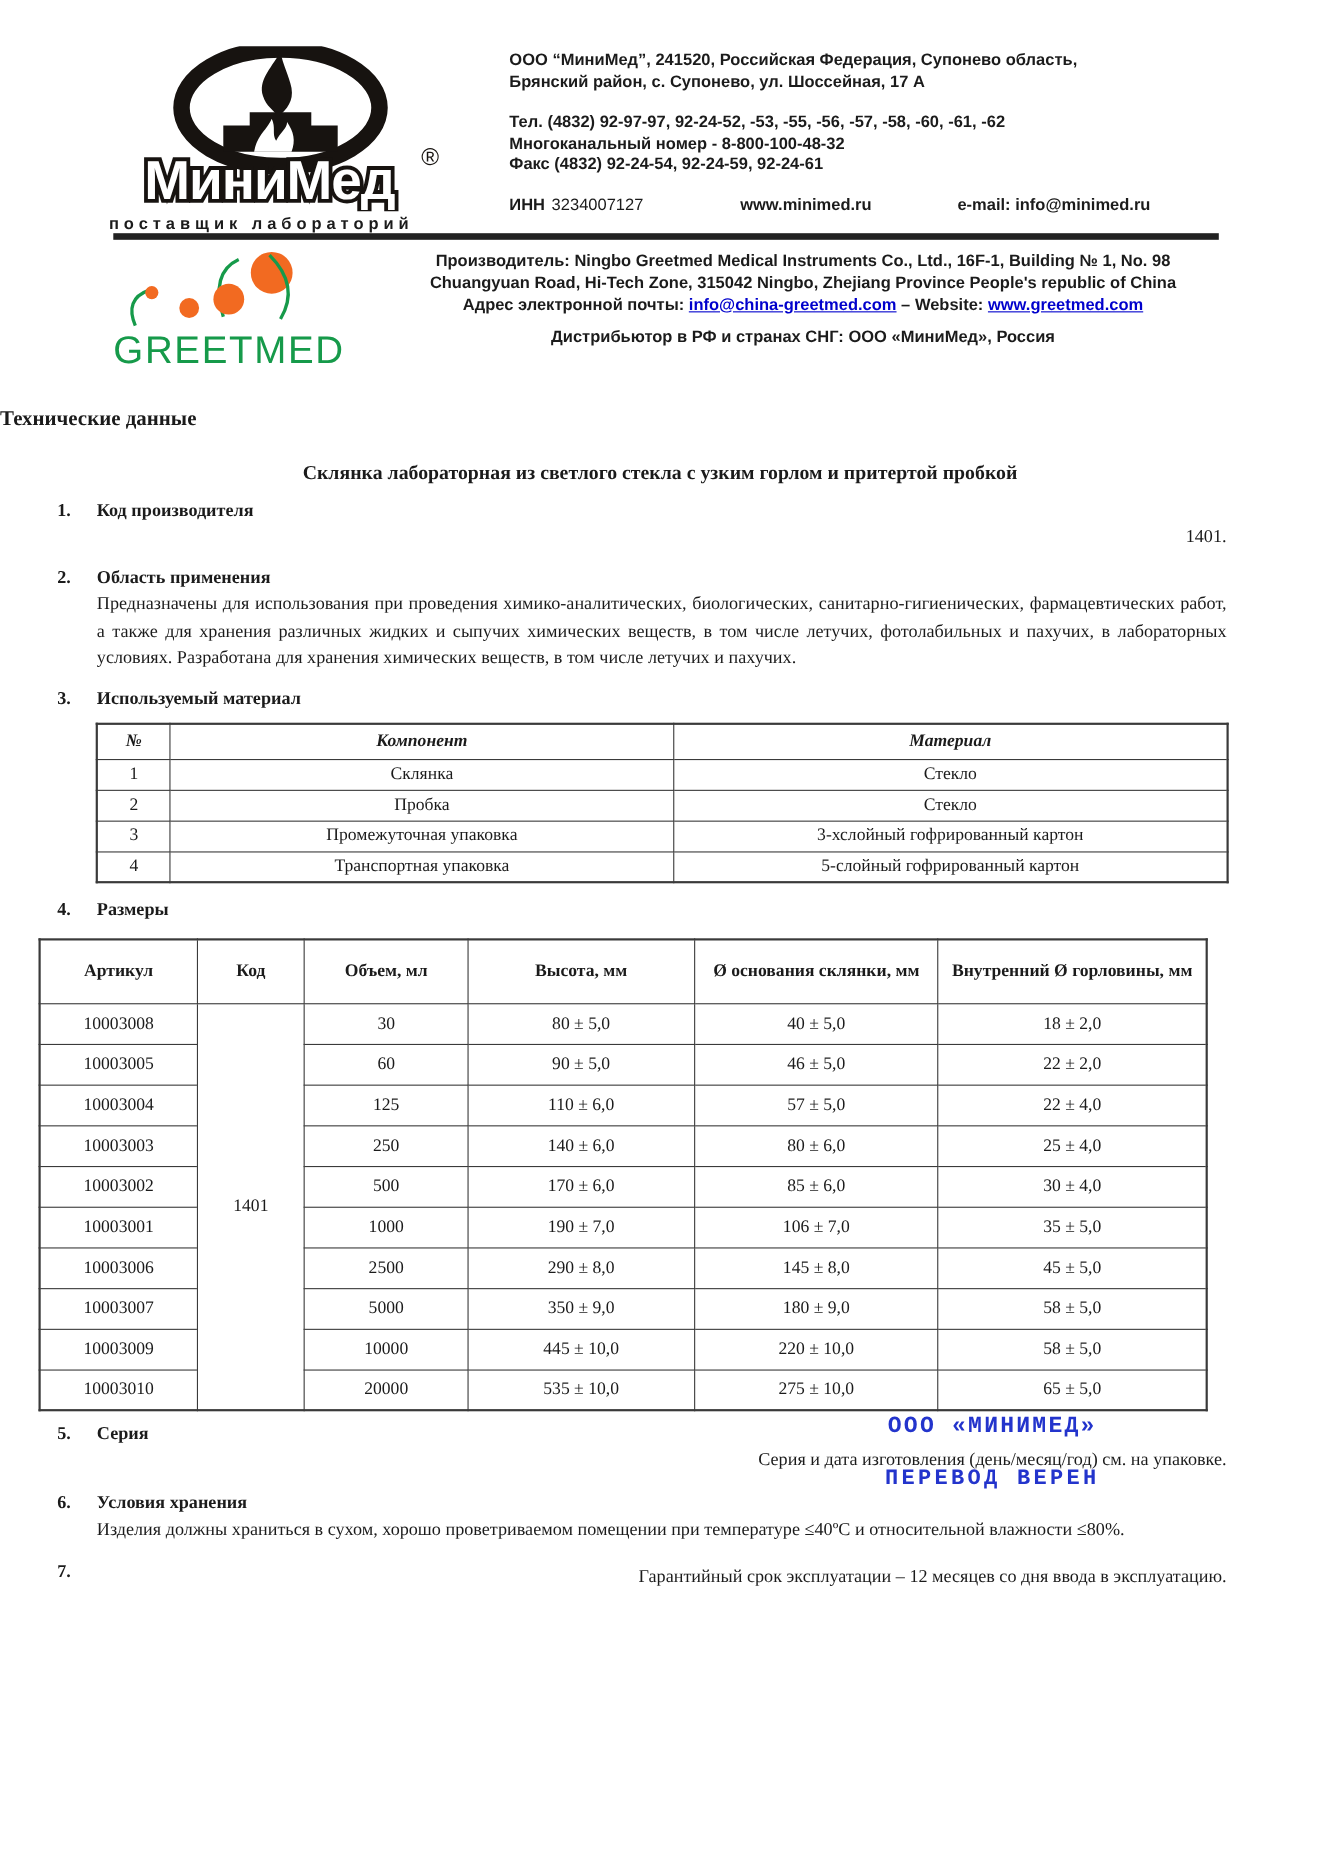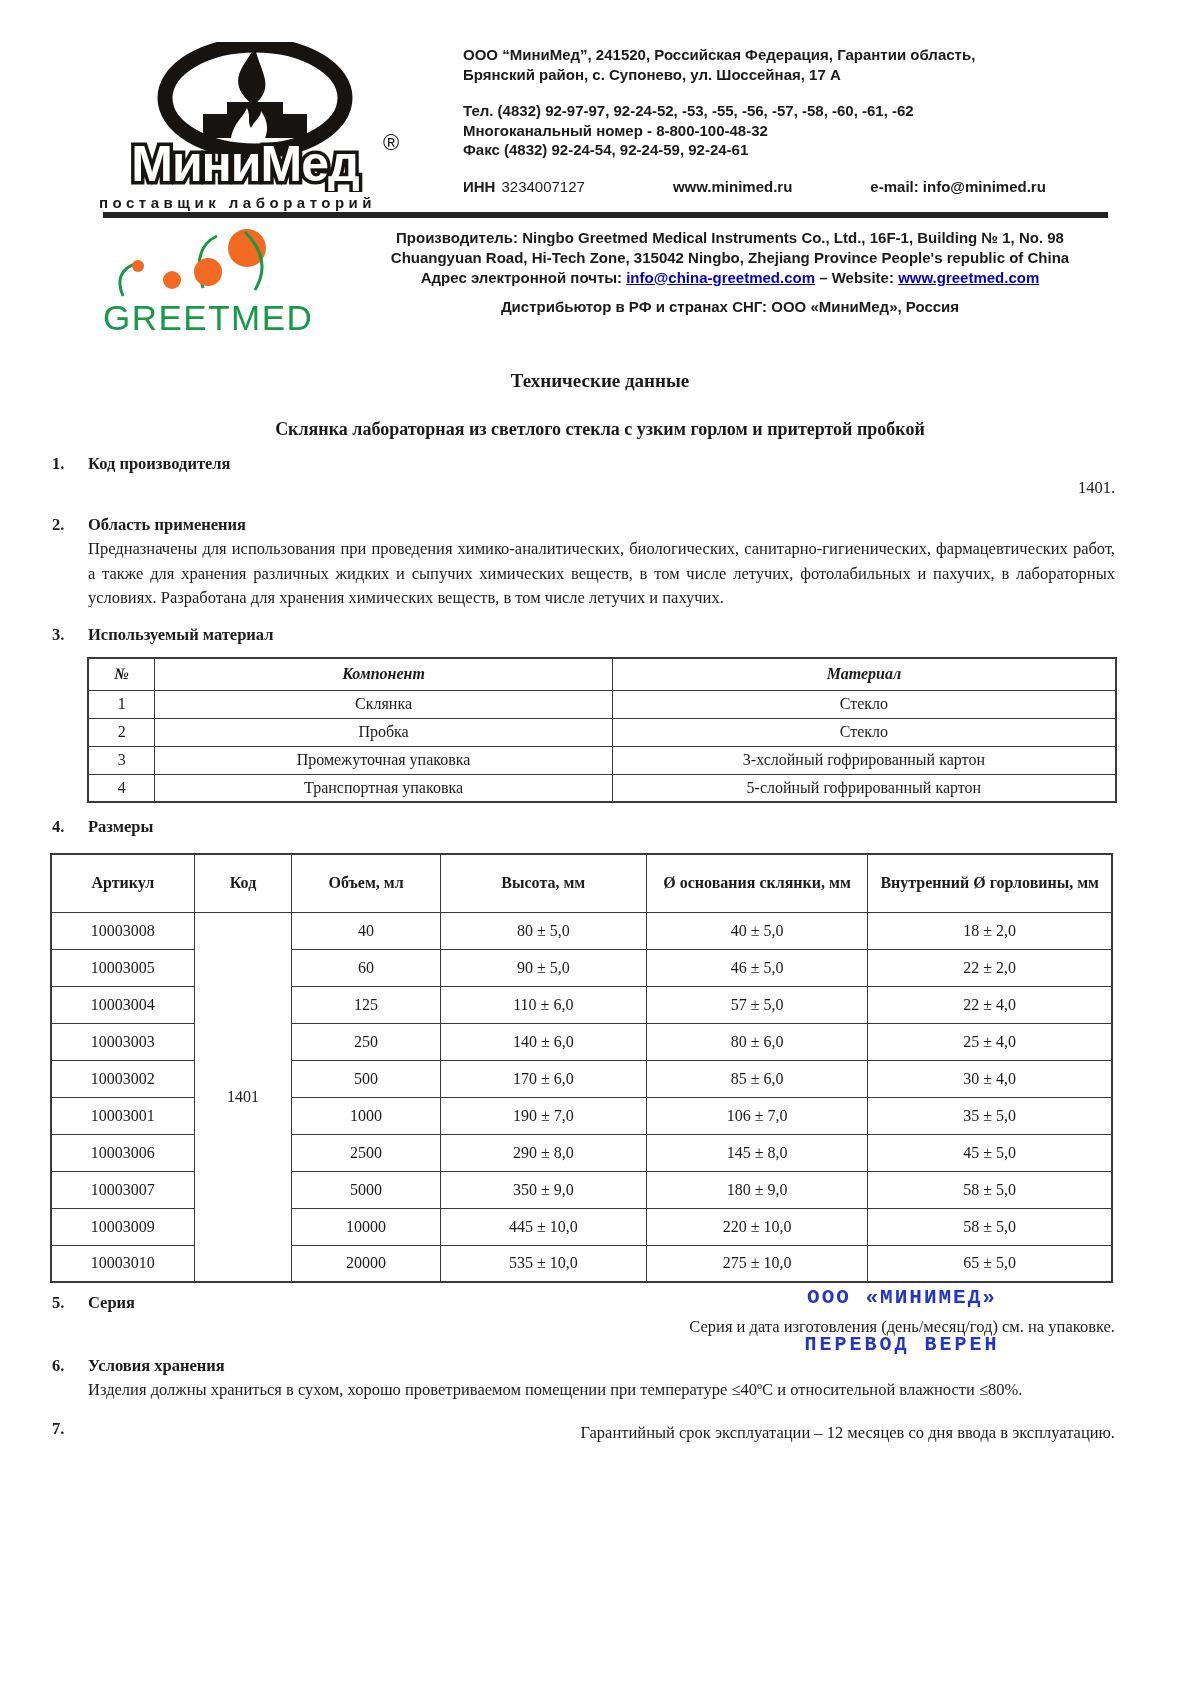--- a/index.html
+++ b/index.html
@@ -47,21 +47,21 @@
   .gm-logo{width:235px;flex:0 0 235px;}
   .gm-info{
     flex:1;text-align:center;
     font-family:"Liberation Sans","DejaVu Sans",sans-serif;
     font-weight:bold;font-size:15px;line-height:1.32;padding-top:4px;
   }
   .gm-info .dist{margin-top:10px;}
   a.doc-link{color:var(--link-blue);text-decoration:underline;cursor:pointer;text-align:right;}
 
   
-  .doc-title{text-align:center;font-size:19px;font-weight:bold;margin-top:28px;}
+  .doc-title{font-size:19px;font-weight:bold;margin-top:28px;}
   .doc-subtitle{text-align:center;font-size:18px;font-weight:bold;margin-top:27px;}
 
   
   .sections{margin-top:14px;}
   .sec{display:flex;margin-top:14px;}
   .sec-num{flex:0 0 36px;padding-left:52px;box-sizing:content-box;
     width:0;font-weight:bold;font-size:16.5px;white-space:nowrap;}
   .sec-num span{display:inline-block;width:36px;}
   .sec-body{flex:1;padding-right:85px;}
   .sec-heading{font-size:16.5px;font-weight:bold;}
@@ -70,21 +70,21 @@
 
   
   table{border-collapse:collapse;font-size:16px;}
   .material-table{width:1030px;margin:12px 0 4px 87px;}
   .material-table th,.material-table td{
     border:1.6px solid var(--border);text-align:center;padding:4px 6px;height:28px;
   }
   .material-table thead th{font-style:italic;font-weight:bold;height:32px;}
   .material-table{border:2.4px solid var(--border);}
 
-  .dim-table{width:1063px;margin:16px 0 6px 50px;border:2.4px solid var(--border);}
+  .dim-table{width:1063px;margin:16px 0 6px 35px;border:2.4px solid var(--border);}
   .dim-table th,.dim-table td{
     border:1.6px solid var(--border);text-align:center;padding:2px 6px;
   }
   .dim-table thead th{font-weight:bold;height:58px;font-size:16px;line-height:1.35;}
   .dim-table tbody td{height:37px;font-size:16px;}
   .dim-table td.art{font-weight:normal;}
   .col-art{width:13.5%;}
   .col-code{width:9.2%;}
   .col-vol{width:14%;}
   .col-h{width:19.4%;}
@@ -114,21 +114,21 @@
         <path d="M108,96 h104 v-24 h-24 v-12 h-56 v12 h-24 z" fill="#171310"></path>
         <path d="M160,5 C150,22 140,31 144,45 C147,55 154,58 158,64 C166,57 172,50 170,38 C168,27 162,17 160,5 z" fill="#171310"></path>
         <path d="M136,96 C139,80 148,76 152,66 C156,74 152,80 156,86 C160,78 166,75 166,69 C172,78 174,86 170,96 z" fill="#ffffff"></path>
         <text x="150" y="139" text-anchor="middle" font-family="Liberation Sans, DejaVu Sans, sans-serif" font-size="50" font-weight="bold" fill="#ffffff" stroke="#171310" stroke-width="7" paint-order="stroke" letter-spacing="-1">МиниМед</text>
         <text x="296" y="108" text-anchor="middle" font-family="Liberation Sans, DejaVu Sans, sans-serif" font-size="22" fill="#171310">®</text>
       </svg>
       <div class="mm-tagline">поставщик лабораторий</div>
     </div>
     <div class="mm-contacts">
       <div class="grp">
-        <div>ООО “МиниМед”, 241520, Российская Федерация, Гарантии область,</div>
+        <div>ООО “МиниМед”, 241520, Российская Федерация, Супонево область,</div>
         <div>Брянский район, с. Супонево, ул. Шоссейная, 17 А</div>
       </div>
       <div class="grp">
         <div>Тел. (4832) 92-97-97, 92-24-52, -53, -55, -56, -57, -58, -60, -61, -62</div>
         <div>Многоканальный номер - 8-800-100-48-32</div>
         <div>Факс (4832) 92-24-54, 92-24-59, 92-24-61</div>
       </div>
       <div class="inn-row">
         <span class="inn-label">ИНН</span>
         <span class="inn-value">3234007127</span>
@@ -238,21 +238,21 @@
           <th class="col-vol">Объем, мл</th>
           <th class="col-h">Высота, мм</th>
           <th class="col-base">Ø основания склянки, мм</th>
           <th class="col-neck">Внутренний Ø горловины, мм</th>
         </tr>
       </thead>
       <tbody>
           <tr>
             <td class="art">10003008</td>
             <td class="code" rowspan="10">1401</td>
-            <td>40</td>
+            <td>30</td>
             <td>80 ± 5,0</td>
             <td>40 ± 5,0</td>
             <td>18 ± 2,0</td>
           </tr>
           <tr>
             <td class="art">10003005</td>
             <td>60</td>
             <td>90 ± 5,0</td>
             <td>46 ± 5,0</td>
             <td>22 ± 2,0</td>

